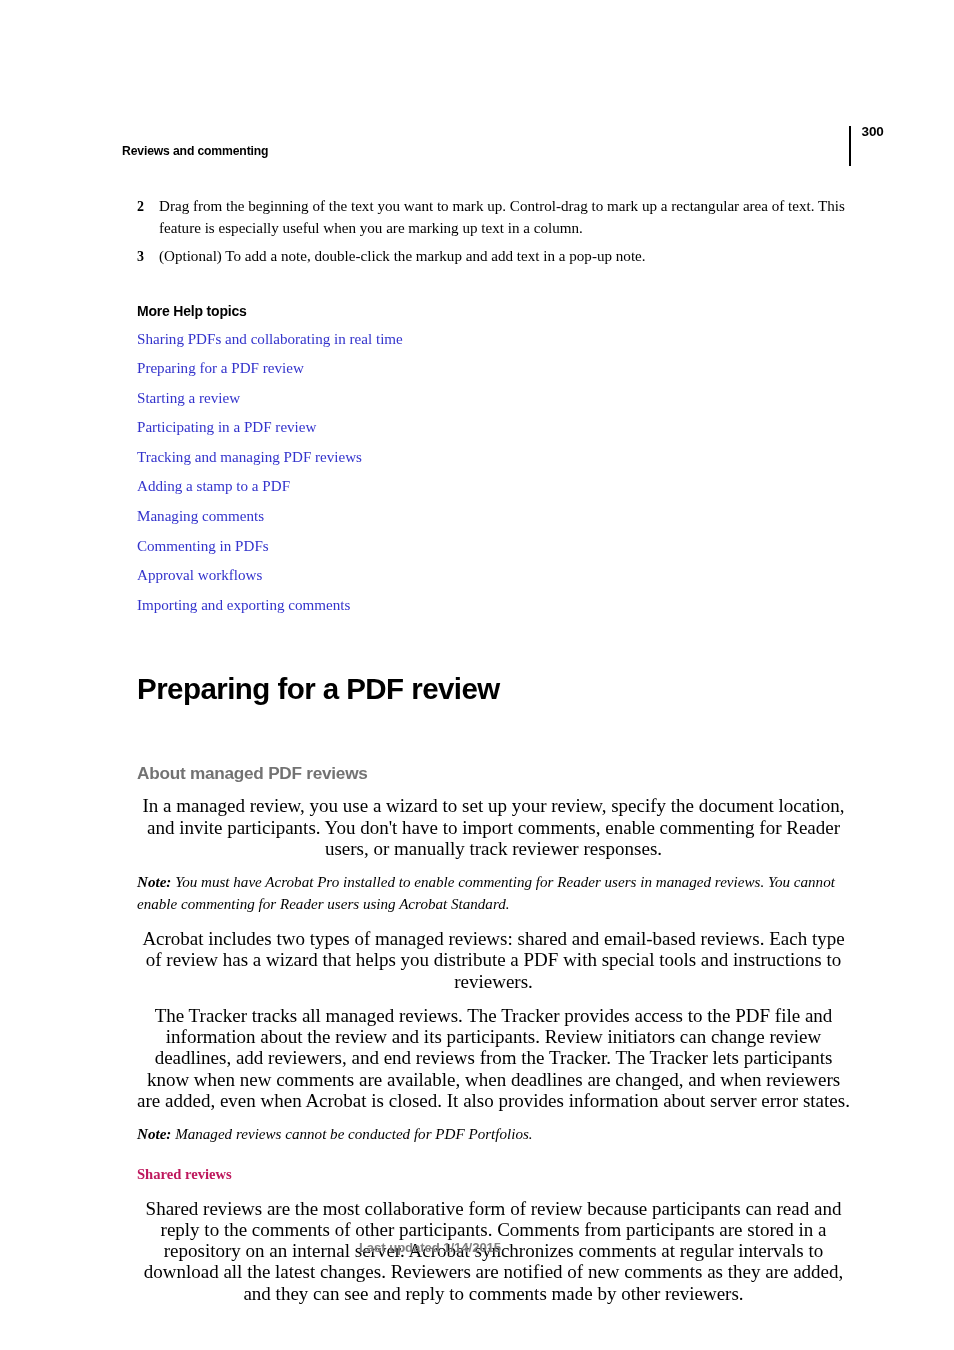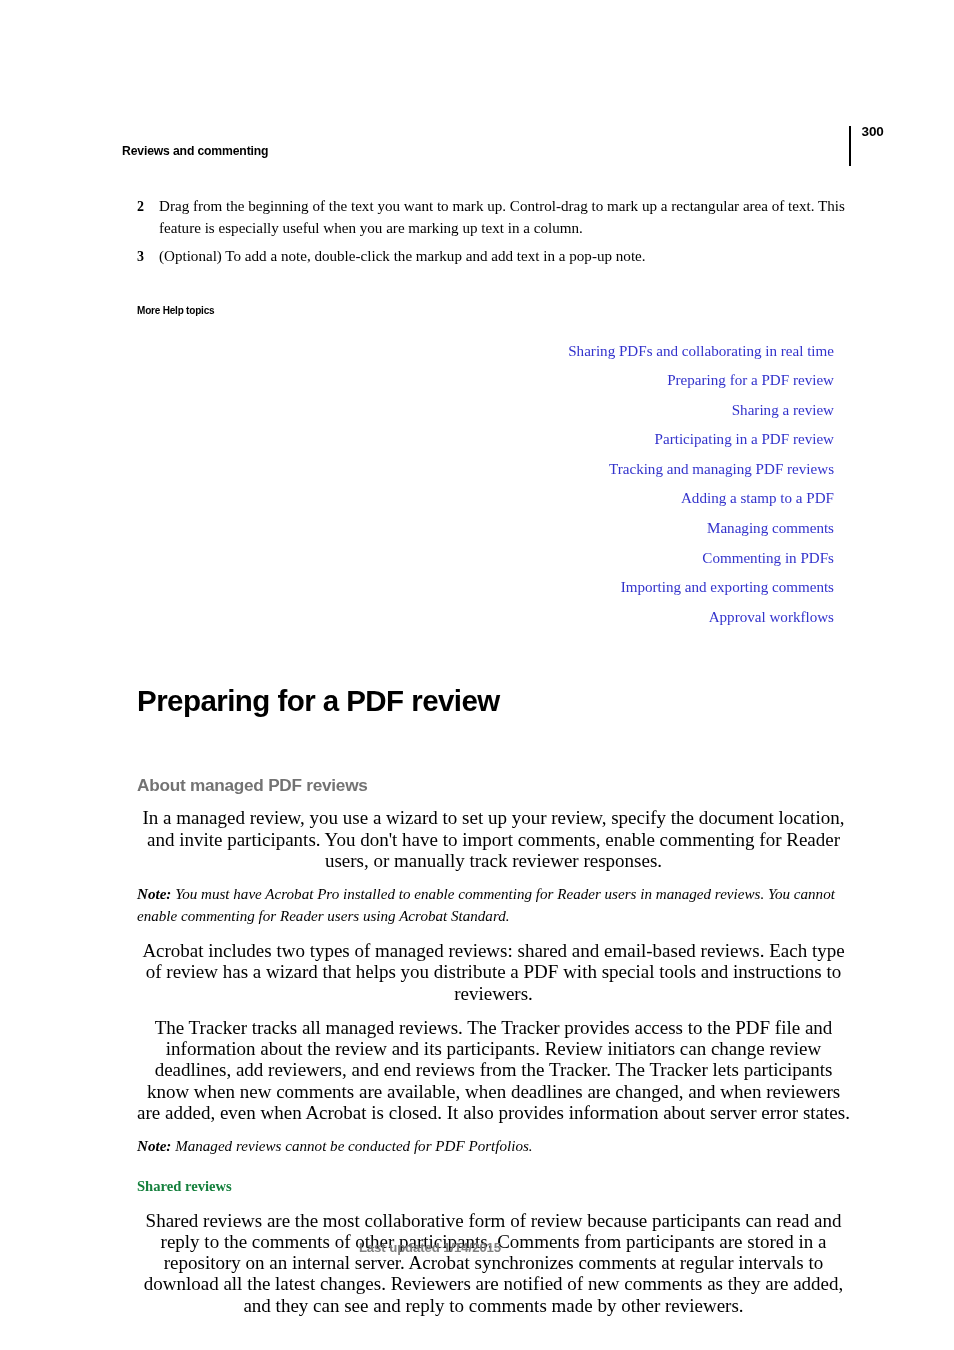--- a/index.html
+++ b/index.html
@@ -85,21 +85,21 @@
     font-size: 14px;
   }
   .step-text {
     display: block;
   }
 
   
   h2.section-head {
     font-family: "Liberation Sans", "DejaVu Sans", sans-serif;
     font-weight: bold;
-    font-size: 10px;
+    font-size: 14px;
     letter-spacing: -0.2px;
     color: #000000;
     margin: 33px 0 4px 0;
     line-height: 20px;
   }
 
   h1.chapter-title {
     font-family: "Liberation Sans", "DejaVu Sans", sans-serif;
     font-weight: bold;
     font-size: 29.5px;
@@ -116,31 +116,30 @@
     letter-spacing: -0.25px;
     color: #737373;
     margin: 55px 0 11px 0;
     line-height: 22px;
   }
 
   h3.sub-head {
     font-family: "Liberation Serif", "DejaVu Serif", serif;
     font-weight: bold;
     font-size: 14.6px;
-    color: #15803d;
+    color: #be185d;
     margin: 19px 0 0 0;
     line-height: 19px;
   }
 
   
   .link-list {
-    margin: 16px;
+    margin: 0;
     padding: 0;
     list-style: none;
-    text-align: right;
   }
   .link-list li {
     margin: 0 0 0 0;
     padding: 0;
   }
   a.xref {
     display: inline-block;
     font-family: "Liberation Serif", "DejaVu Serif", serif;
     font-size: 15.1px;
     line-height: 29.6px;
@@ -212,43 +211,43 @@
     <h2 class="section-head">More Help topics</h2>
 
     <ul class="link-list">
       <li>
         <a class="xref" href="#">Sharing PDFs and collaborating in real time</a>
       </li>
       <li>
         <a class="xref" href="#">Preparing for a PDF review</a>
       </li>
       <li>
-        <a class="xref" href="#">Sharing a review</a>
+        <a class="xref" href="#">Starting a review</a>
       </li>
       <li>
         <a class="xref" href="#">Participating in a PDF review</a>
       </li>
       <li>
         <a class="xref" href="#">Tracking and managing PDF reviews</a>
       </li>
       <li>
         <a class="xref" href="#">Adding a stamp to a PDF</a>
       </li>
       <li>
         <a class="xref" href="#">Managing comments</a>
       </li>
       <li>
         <a class="xref" href="#">Commenting in PDFs</a>
       </li>
       <li>
+        <a class="xref" href="#">Approval workflows</a>
+      </li>
+      <li>
         <a class="xref" href="#">Importing and exporting comments</a>
       </li>
-      <li>
-        <a class="xref" href="#">Approval workflows</a>
-      </li>
     </ul>
 
     <h1 class="chapter-title">Preparing for a PDF review</h1>
 
     <h2 class="topic-head">About managed PDF reviews</h2>
 
     <p class="body">In a managed review, you use a wizard to set up your review, specify the document location, and invite participants. You don't have to import comments, enable commenting for Reader users, or manually track reviewer responses.</p>
 
     <p class="note"><span class="note-label">Note:</span><span> You must have Acrobat Pro installed to enable commenting for Reader users in managed reviews. You cannot enable commenting for Reader users using Acrobat Standard.</span></p>
 

